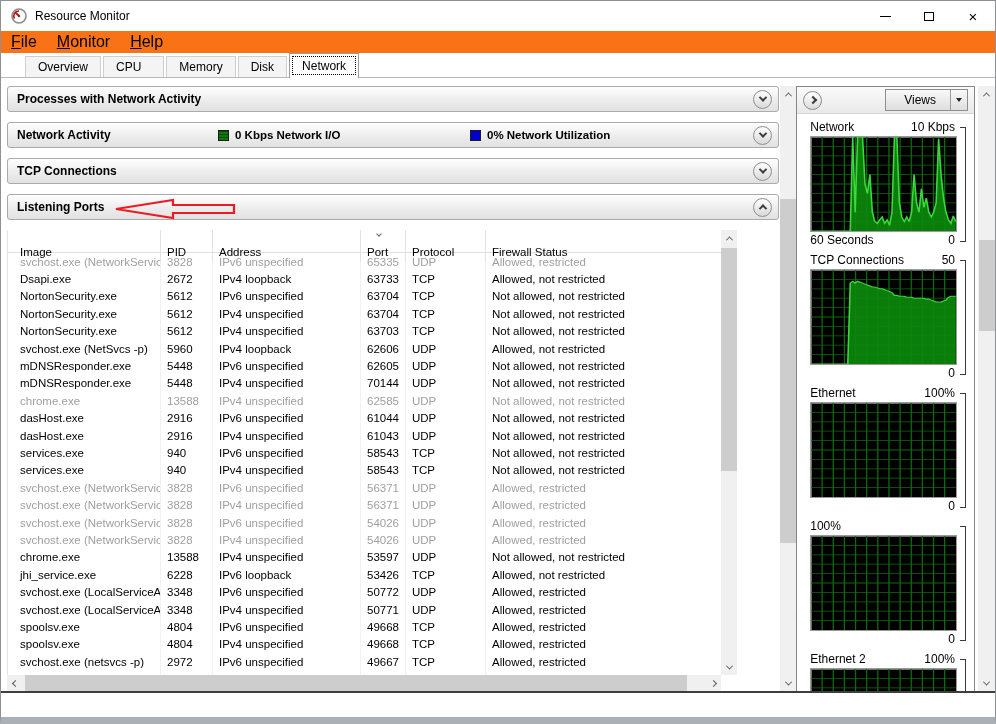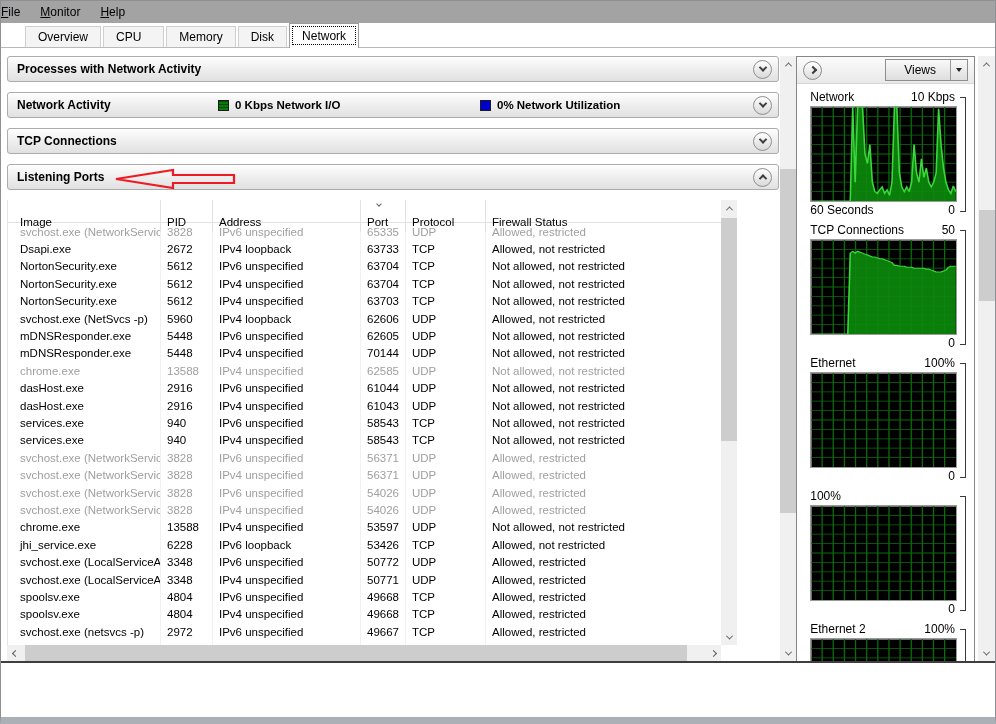--- a/index.html
+++ b/index.html
@@ -13,21 +13,21 @@
   
   .titlebar{height:30px;display:flex;align-items:center;padding-left:10px;background:#fff;}
   .app-icon{width:16px;height:16px;margin-right:8px;flex:0 0 auto;}
   .title-text{font-size:12px;}
   .win-controls{margin-left:auto;display:flex;height:30px;}
   .win-btn{width:44px;display:flex;align-items:center;justify-content:center;cursor:default;}
   .glyph-min{display:block;width:11px;height:1px;background:#000;}
   .glyph-max{display:block;width:10px;height:9px;border:1px solid #000;}
   .glyph-close{font-size:15px;line-height:1;}
   
-  .menubar{height:22px;display:flex;align-items:center;gap:20px;font-size:12px;background:#a3a3a3;}
+  .menubar{height:22px;display:flex;align-items:center;gap:20px;padding-left:10px;font-size:16px;background:#f97316;}
   .menu-item{display:inline-block;}
   .menu-item::first-letter{text-decoration:underline;}
   
   .tabstrip{height:25px;display:flex;align-items:flex-end;padding-left:24px;border-bottom:1px solid #b9b9b9;background:#fff;position:relative;}
   .tab{font-size:12px;padding:3px 12px 4px 12px;border:1px solid #cfcfcf;border-bottom:none;background:#f4f4f4;margin-right:2px;height:21px;}
   .tab.wide{padding-right:22px;}
   .tab.active{background:#fff;height:25px;padding-top:5px;border-color:#9b9b9b;outline:1px dotted #000;outline-offset:-4px;position:relative;z-index:2;margin-bottom:-1px;}
   
   .content{height:615px;border-bottom:2px solid #3e3e40;background:#fff;display:flex;padding:8px 0 0 6px;position:relative;overflow:hidden;}
   .left-pane{width:830px;display:flex;flex-direction:column;}
@@ -37,21 +37,21 @@
     padding:0 6px 0 9px;position:relative;}
   .secbar .sec-title{font-weight:bold;font-size:12px;}
   .chev-btn{width:19px;height:19px;border:1px solid #8f8f8f;border-radius:50%;margin-left:auto;
     background:linear-gradient(#fefefe,#d9d9d9);display:flex;align-items:center;justify-content:center;}
   .chev{display:inline-block;width:6px;height:6px;border-left:2px solid #3c3c3c;border-bottom:2px solid #3c3c3c;transform:rotate(-45deg) translate(1px,-1px);}
   .chev.up{transform:rotate(135deg) translate(1px,-1px);}
   .chev.right{transform:rotate(-135deg);}
   .legend{position:absolute;display:flex;align-items:center;font-size:11.5px;font-weight:bold;}
   .legend .swatch{width:11px;height:11px;border:1px solid #1c1c1c;margin-right:6px;}
   .legend1{left:210px;}
-  .legend2{left:472px;}
+  .legend2{left:462px;}
   .anno-arrow{position:absolute;left:106px;top:2px;pointer-events:none;}
   
   .table-zone{flex:1;display:flex;flex-direction:column;overflow:hidden;}
   .table-scroll-row{flex:1;display:flex;overflow:hidden;}
   .ltable{width:714px;display:flex;flex-direction:column;overflow:hidden;border-left:1px solid #e4e4e4;}
   .thead{display:grid;grid-template-columns:153px 52px 148px 45px 80px 1fr;height:23px;flex:0 0 23px;
     border-bottom:1px solid #e0e0e0;font-size:11.5px;align-items:end;}
   .thead .hcell{padding:0 0 4px 6px;border-right:1px solid #e2e2e2;position:relative;height:100%;display:flex;align-items:flex-end;}
   .thead .hcell:first-child{padding-left:12px;margin-top:16px;}
   .thead .hcell:last-child{border-right:none;}
@@ -95,20 +95,40 @@
   .bracket{position:absolute;right:0;top:7px;bottom:6px;width:6px;border-top:1px solid #3a3a3a;border-right:1px solid #3a3a3a;border-bottom:1px solid #3a3a3a;}
   .bracket.no-bottom{border-bottom:none;}
   
   .bottom-strip{height:23px;background:#fff;}
 </style>
 </head>
 <body>
 
 <div class="window">
 
+  <div class="titlebar">
+    <svg class="app-icon" viewBox="0 0 16 16">
+      <circle cx="8" cy="8" r="7" fill="#fafafa" stroke="#8c8c8c" stroke-width="1.6"></circle>
+      <path d="M3.4 10.5 A5 5 0 0 1 8 3" fill="none" stroke="#c00b0b" stroke-width="1.6"></path>
+      <line x1="8" y1="8" x2="4.6" y2="4.6" stroke="#c00b0b" stroke-width="1.8"></line>
+      <circle cx="8" cy="8" r="1.2" fill="#444"></circle>
+    </svg>
+    <span class="title-text">Resource Monitor</span>
+    <div class="win-controls">
+      <div class="win-btn">
+          <span class="glyph-min"></span>
+        </div>
+      <div class="win-btn">
+          <span class="glyph-max"></span>
+        </div>
+      <div class="win-btn">
+          <span class="glyph-close">×</span>
+        </div>
+    </div>
+  </div>
 
   <div class="menubar">
     <span class="menu-item">File</span>
     <span class="menu-item">Monitor</span>
     <span class="menu-item">Help</span>
   </div>
 
   <div class="tabstrip">
     <div class="tab">Overview</div>
     <div class="tab wide">CPU</div>

